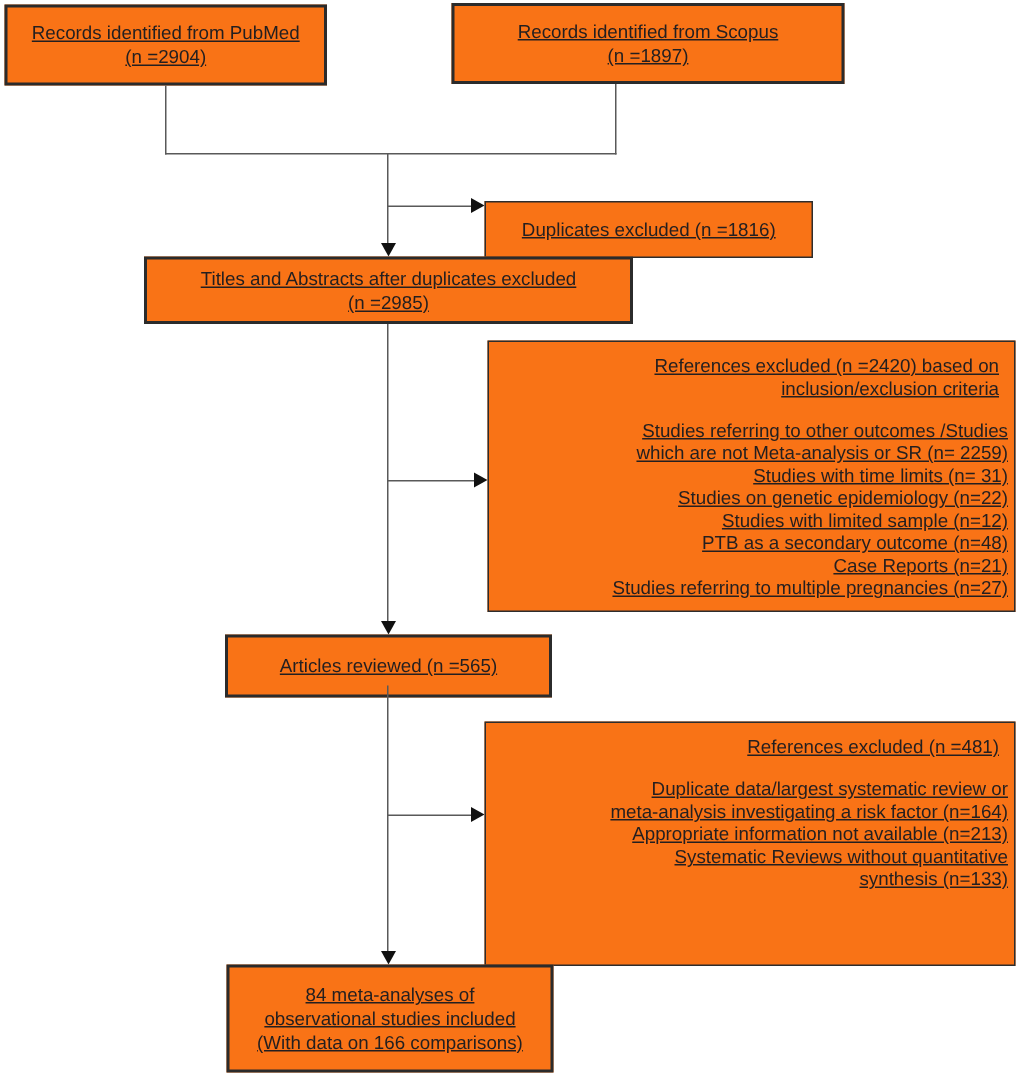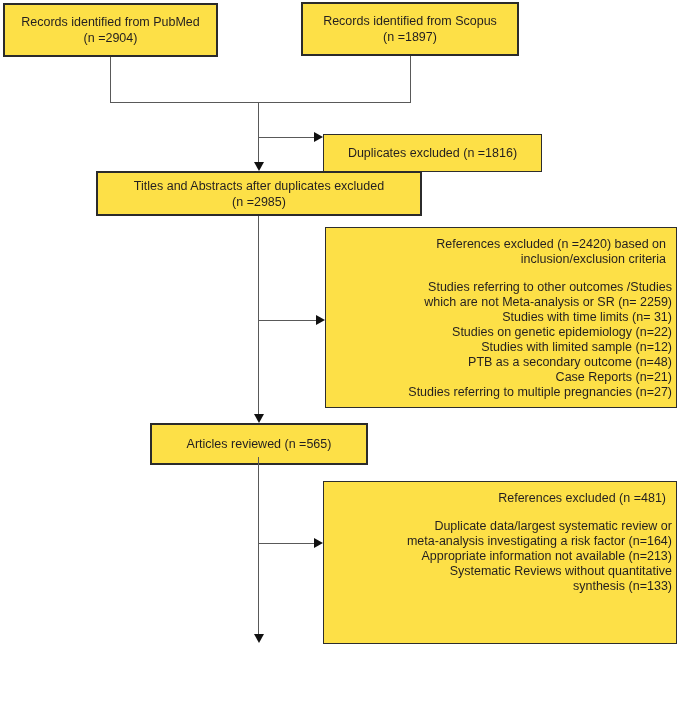--- a/index.html
+++ b/index.html
@@ -13,21 +13,22 @@
     height: 717px;
     background: #ffffff;
     font-family: "Liberation Sans", "DejaVu Sans", sans-serif;
     color: #231f20;
     font-size: 12.5px;
     overflow: hidden;
   }
   .box {
     position: absolute;
     box-sizing: border-box;
-    background: #fde047;
+    background: #f97316;
+    text-decoration: underline;
   }
   .box.main {
     border: 2px solid #2b2b2b;
     display: flex;
     align-items: center;
     justify-content: center;
     text-align: center;
     white-space: pre-line;
     line-height: 16px;
   }
@@ -76,21 +77,21 @@
   }
 </style>
 </head>
 <body>
 
 <div class="canvas">
 
   <div class="box main" style="left:3px; top:3px; width:215px; height:54px;">Records identified from PubMed
 (n =2904)</div>
 
-  <div class="box main" style="left:301px; top:2px; width:218px; height:54px;">Records identified from Scopus
+  <div class="box main" style="left:301px; top:2px; width:262px; height:54px;">Records identified from Scopus
 (n =1897)</div>
 
   <div class="line" style="left:110px; top:57px; width:1px; height:46px;"></div>
   <div class="line" style="left:410px; top:56px; width:1px; height:47px;"></div>
   <div class="line" style="left:110px; top:102px; width:301px; height:1px;"></div>
 
   <div class="line" style="left:258px; top:102px; width:1px; height:61px;"></div>
   <div class="arr-down" style="left:254px; top:162px;"></div>
 
   <div class="line" style="left:258px; top:137px; width:57px; height:1px;"></div>
@@ -130,14 +131,17 @@
 
   <div class="box side" style="left:323px; top:481px; width:354px; height:163px;">
     <div class="hdr">References excluded (n =481)</div>
     <div class="items">Duplicate data/largest systematic review or
 meta-analysis investigating a risk factor (n=164)
 Appropriate information not available (n=213)
 Systematic Reviews without quantitative
 synthesis (n=133)</div>
   </div>
 
+  <div class="box main" style="left:151px; top:643px; width:218px; height:72px;">84 meta-analyses of
+observational studies included
+(With data on 166 comparisons)</div>
 
 </div>
 
 </body></html>

